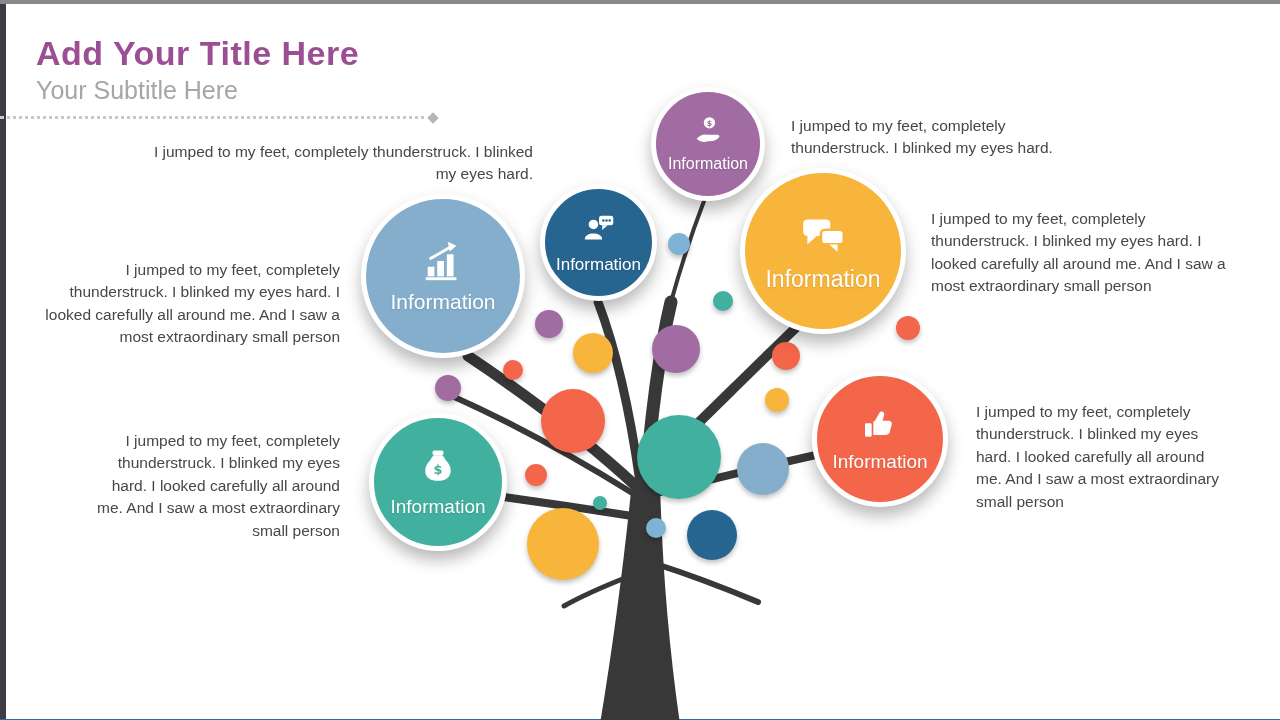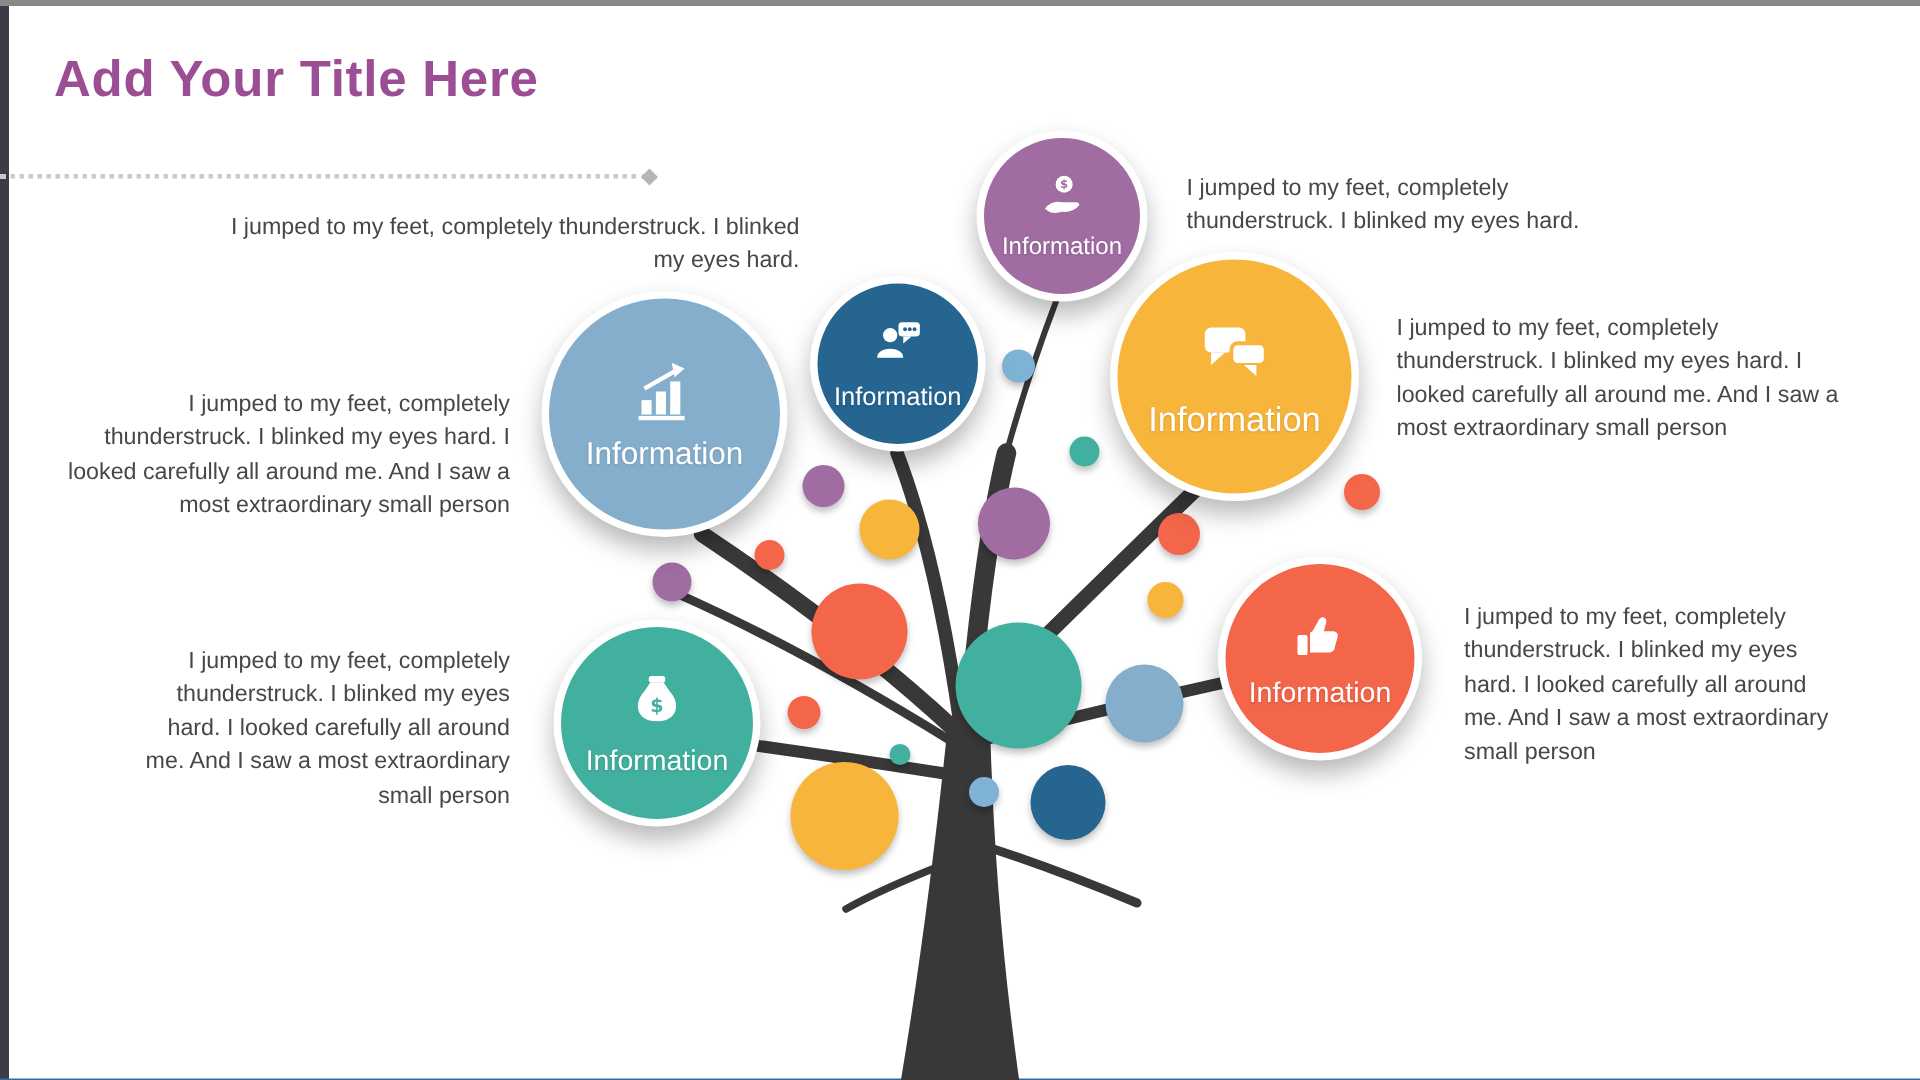--- a/index.html
+++ b/index.html
@@ -50,20 +50,21 @@
 </head>
 <body>
 
 <div class="slide">
 
   <div class="left-strip"></div>
   <div class="bottom-strip"></div>
 
   <div class="hdr">
     <h1>Add Your Title Here</h1>
+    <h2>Your Subtitle Here</h2>
   </div>
   <div class="divider">
     <span class="diamond"></span>
   </div>
 
   <svg class="tree" width="1280" height="720" viewBox="0 0 1280 720">
     <g stroke="#383838" fill="none" stroke-linecap="round">
       <path d="M644,500 C650,420 659,348 671,298" stroke-width="13"></path>
       <path d="M671,298 C682,258 693,226 704,197" stroke-width="4"></path>
       <path d="M640,478 C630,408 616,345 598,298" stroke-width="9"></path>

